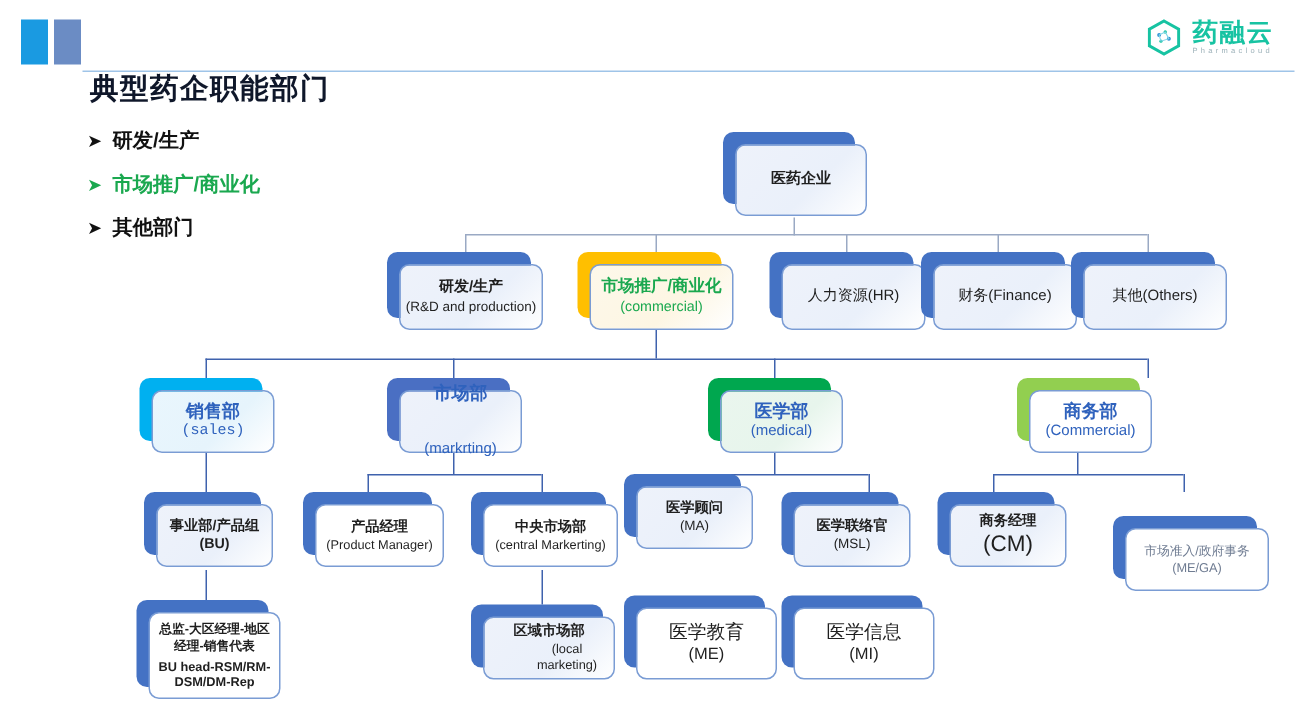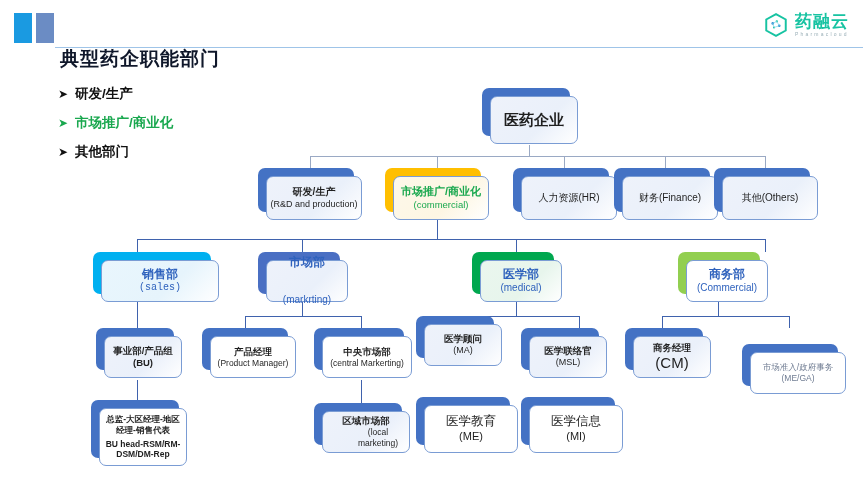--- a/index.html
+++ b/index.html
@@ -139,21 +139,21 @@
   <div class="conn" style="left:662px;top:256px;width:127px;height:1px;"></div>
   <div class="conn" style="left:662px;top:256px;width:1px;height:12px;"></div>
   <div class="conn" style="left:789px;top:256px;width:1px;height:12px;"></div>
 
   <div class="conn" style="left:137px;top:320px;width:1px;height:20px;"></div>
   <div class="conn" style="left:361px;top:320px;width:1px;height:23px;"></div>
 
   <div class="node" style="left:482px;top:28px;width:88px;height:48px;">
     <div class="shadow sh-blue"></div>
     <div class="face fc-blue">
-      <div class="l1 t-dark" style="font-size:15px;">医药企业</div>
+      <div class="l1 t-dark" style="font-size:10px;">医药企业</div>
     </div>
   </div>
 
   <div class="node" style="left:258px;top:108px;width:96px;height:44px;">
     <div class="shadow sh-blue"></div>
     <div class="face fc-blue">
       <div class="l1 t-dark" style="font-size:10px;">研发/生产</div>
       <div class="l2 t-dark" style="font-size:9px;">(R&amp;D and production)</div>
     </div>
   </div>
@@ -180,21 +180,21 @@
     </div>
   </div>
 
   <div class="node" style="left:714px;top:108px;width:96px;height:44px;">
     <div class="shadow sh-blue"></div>
     <div class="face fc-blue">
       <div class="l1 t-dark" style="font-size:10px;font-weight:normal;">其他(Others)</div>
     </div>
   </div>
 
-  <div class="node" style="left:93px;top:192px;width:82px;height:42px;padding-left:36px;">
+  <div class="node" style="left:93px;top:192px;width:82px;height:42px;">
     <div class="shadow sh-cyan"></div>
     <div class="face fc-cyan">
       <div class="l1 t-blue" style="font-size:12px;">销售部</div>
       <div class="l2 t-blue" style="font-size:10px;font-family:Liberation Mono, monospace;">(sales)</div>
     </div>
   </div>
 
   <div class="node" style="left:258px;top:192px;width:82px;height:42px;">
     <div class="shadow sh-dblue"></div>
     <div class="face fc-blue">

